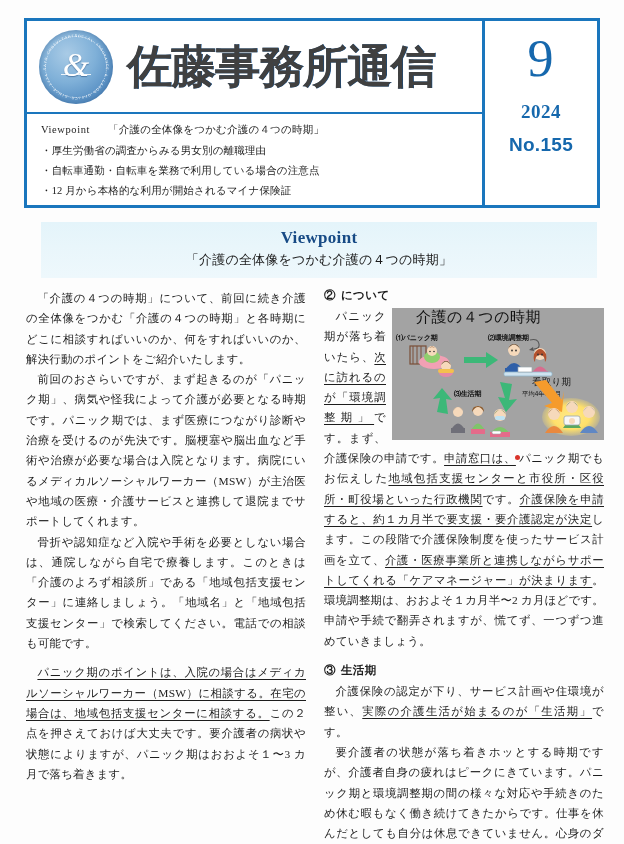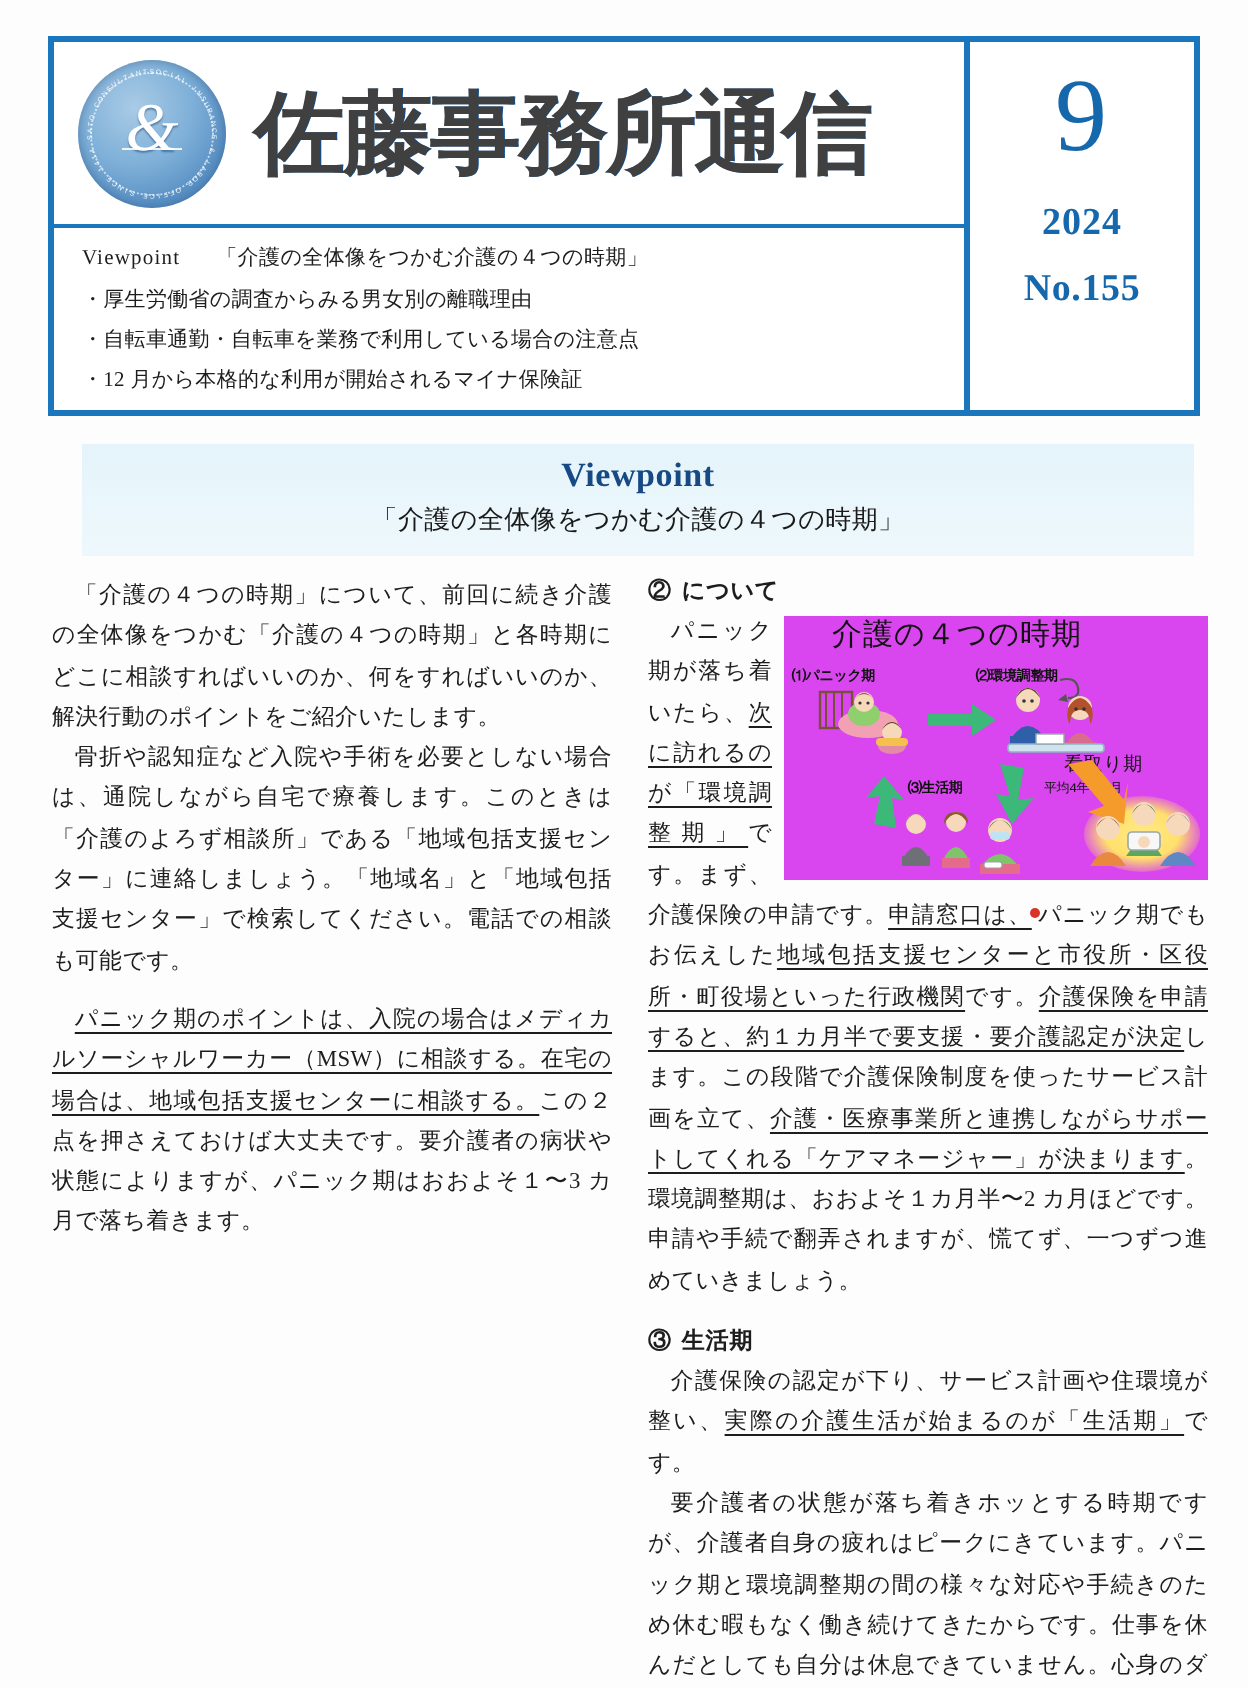--- a/index.html
+++ b/index.html
@@ -162,21 +162,21 @@
   }
   .issue-year {
     font-family: "Liberation Serif", serif;
     font-weight: 700;
     font-size: 19px;
     color: #1668ad;
     margin-top: 16px;
     letter-spacing: .5px;
   }
   .issue-no {
-    font-family: Liberation Serif, serif;
+    font-family: Liberation Sans, sans-serif;
     font-weight: 700;
     font-size: 19px;
     color: #1668ad;
     margin-top: 11px;
     letter-spacing: .3px;
   }
 
   
   .viewpoint-banner {
     position: absolute;
@@ -264,21 +264,21 @@
     margin: 0 -1px;
   }
 
   
   .figure {
     position: relative;
     width: 212px;
     height: 132px;
     float: right;
     margin: 2px 0 0 6px;
-    background: #d946ef;
+    background: #a3a3a3;
   }
   .fig-title {
     position: absolute;
     left: 24px;
     top: 0;
     font-family: "DejaVu Sans", "Liberation Sans", sans-serif;
     font-size: 15px;
     font-weight: 400;
     letter-spacing: .5px;
     color: #111;
@@ -410,20 +410,21 @@
   </div>
 
   <div class="columns">
 
     <div class="col">
 
 
       <p class="body">「介護の４つの時期」について、前回に続き介護の全体像をつかむ「介護の４つの時期」と各時期にどこに相談すればいいのか、何をすればいいのか、解決行動のポイントをご紹介いたします。</p>
 
 
+      <p class="body">前回のおさらいですが、まず起きるのが「パニック期」、病気や怪我によって介護が必要となる時期です。パニック期では、まず医療につながり診断や治療を受けるのが先決です。脳梗塞や脳出血など手術や治療が必要な場合は入院となります。病院にいるメディカルソーシャルワーカー（MSW）が主治医や地域の医療・介護サービスと連携して退院までサポートしてくれます。</p>
       <p class="body">骨折や認知症など入院や手術を必要としない場合は、通院しながら自宅で療養します。このときは「介護のよろず相談所」である「地域包括支援センター」に連絡しましょう。「地域名」と「地域包括支援センター」で検索してください。電話での相談も可能です。</p>
 
       <div class="spacer-sm"></div>
 
       <p class="body"><span class="u">パニック期のポイントは、入院の場合はメディカルソーシャルワーカー（MSW）に相談する。在宅の場合は、地域包括支援センターに相談する。</span><span>この２点を押さえておけば大丈夫です。要介護者の病状や状態によりますが、パニック期はおおよそ１〜3 カ月で落ち着きます。</span></p>
     </div>
 
     <div class="col">
 
       <div class="h-num" style="margin-top:0">

